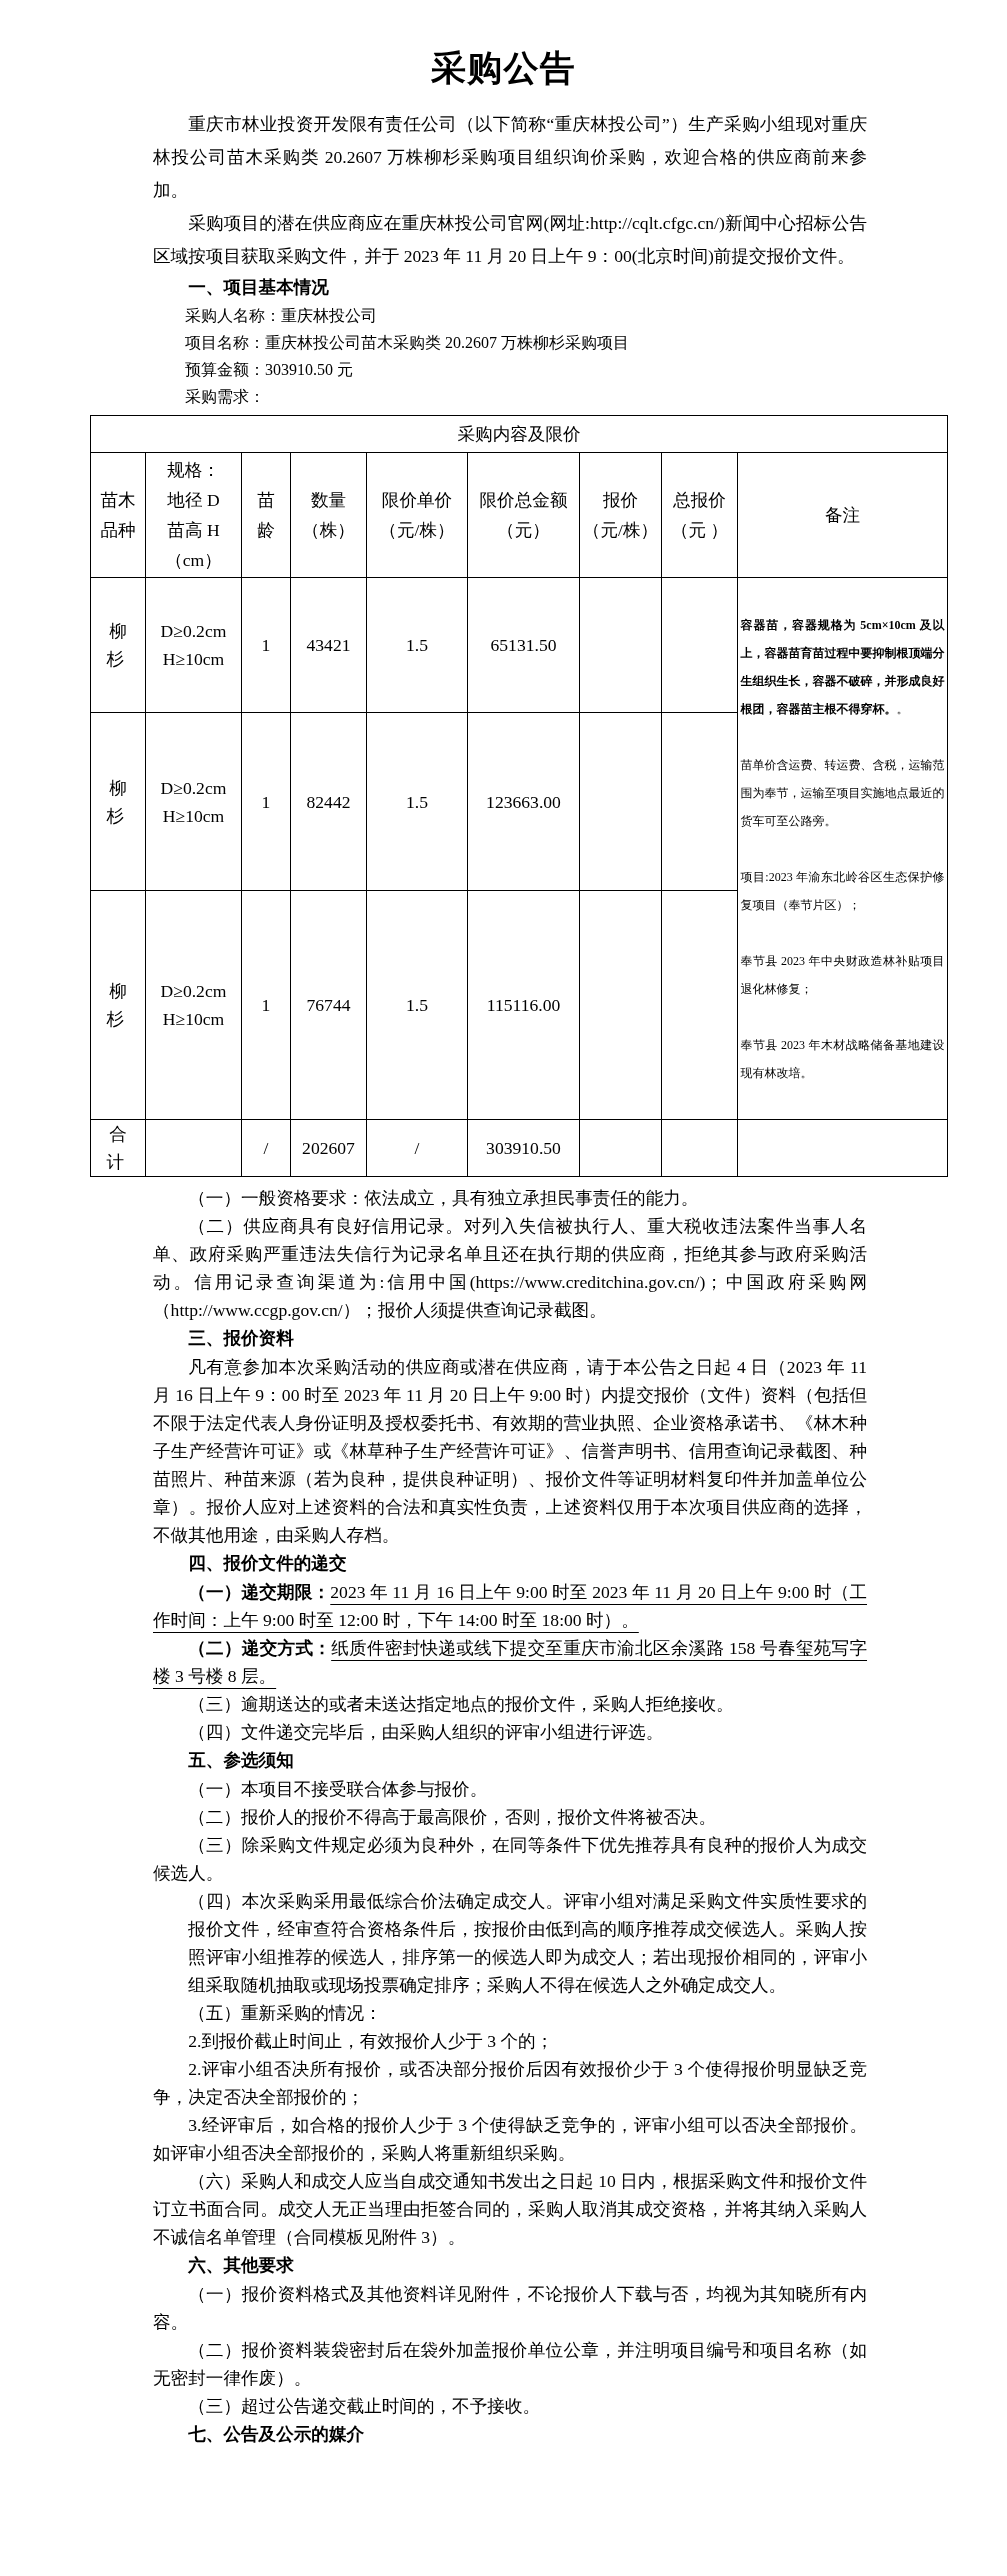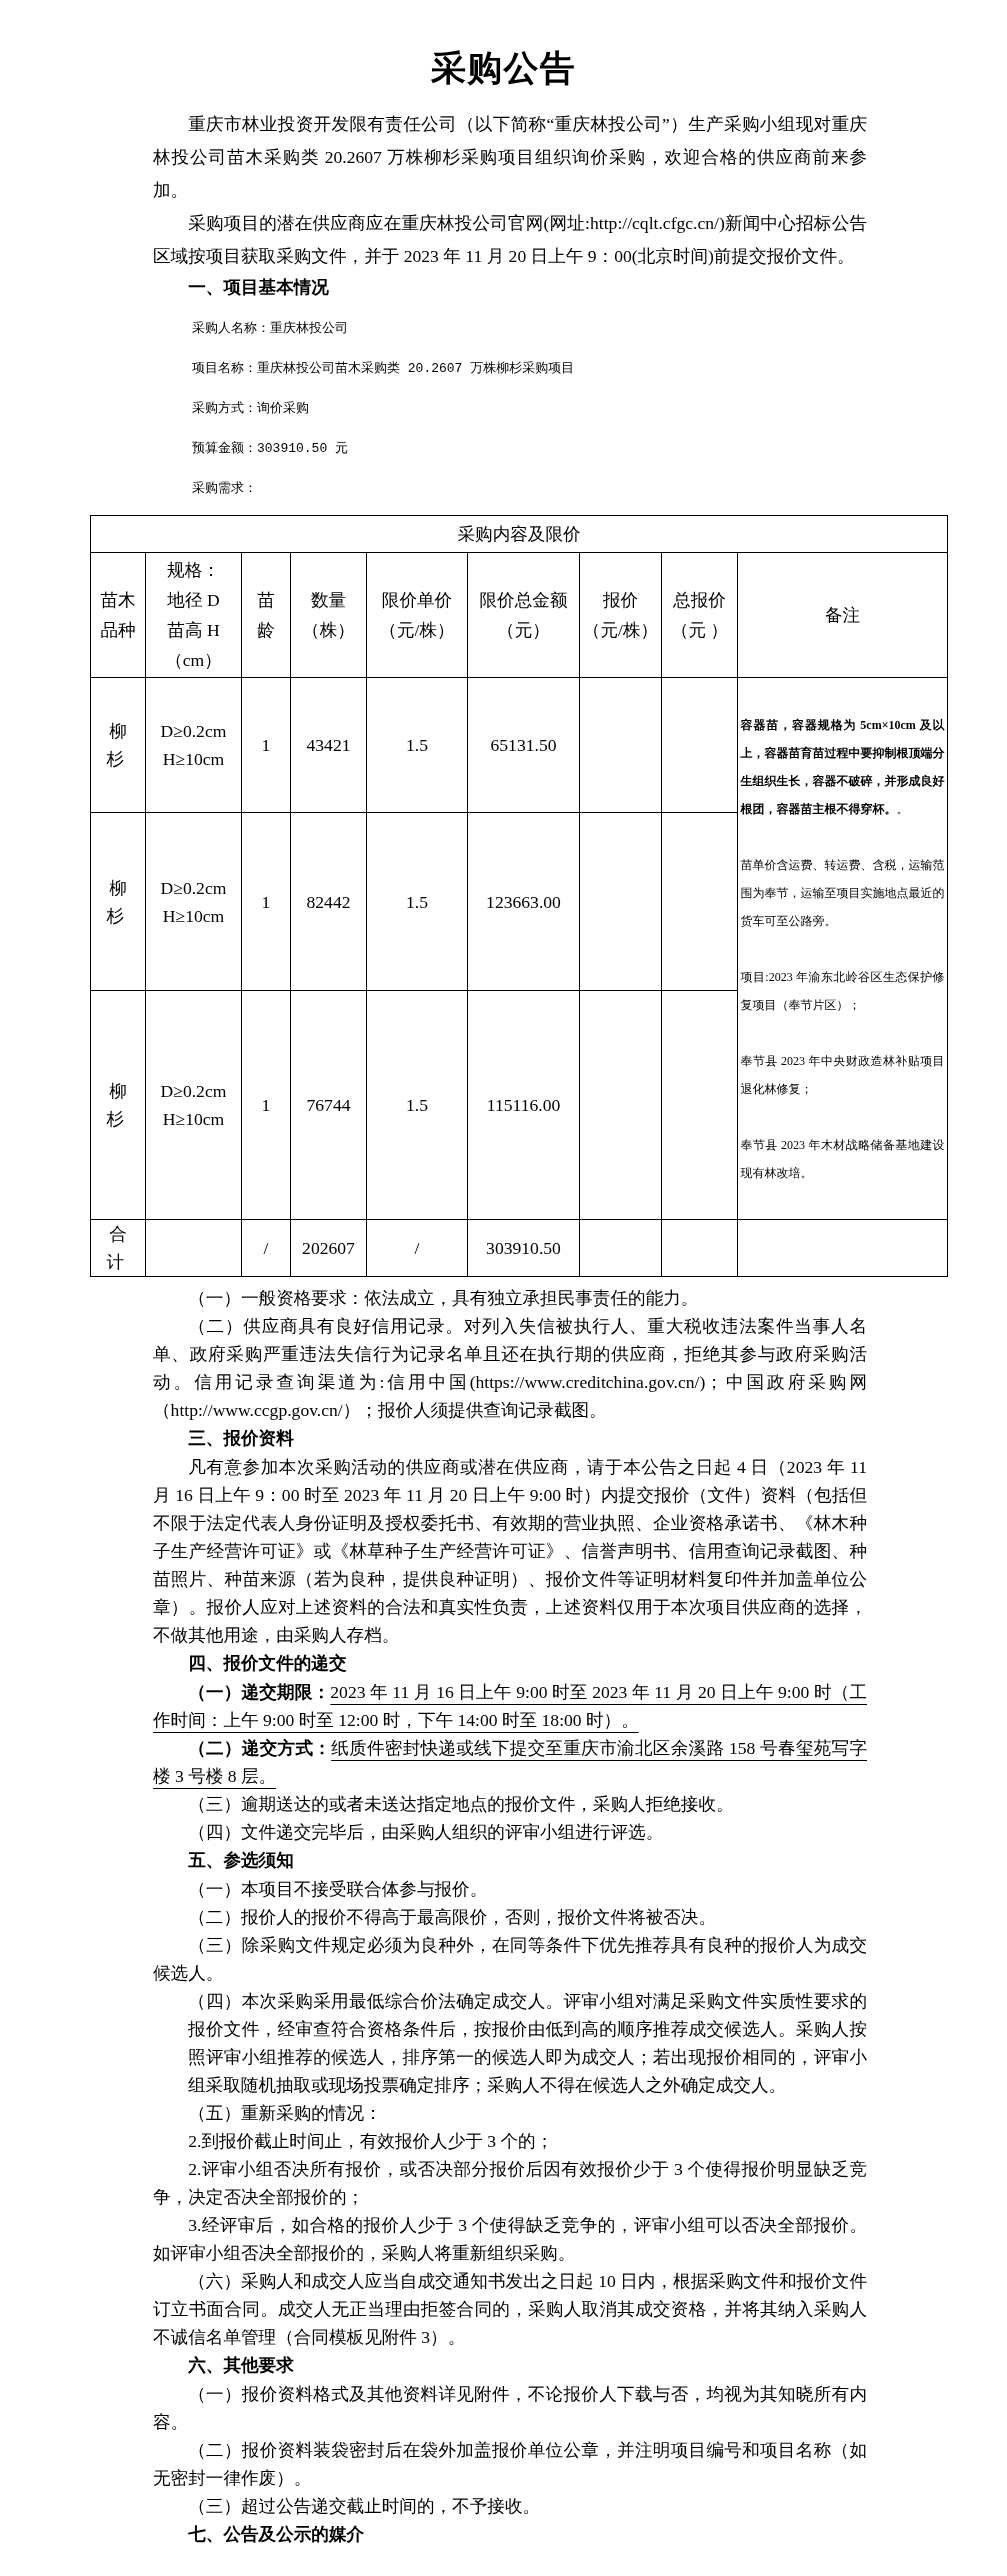--- a/index.html
+++ b/index.html
@@ -3,21 +3,21 @@
 <meta charset="utf-8">
 <style>
   html,body{margin:0;padding:0;background:#ffffff;}
   body{width:1007px;min-height:2576px;font-family:"Liberation Serif","DejaVu Serif",serif;color:#000;}
   .page{width:1007px;min-height:2576px;overflow:hidden;}
   .doc-title{margin:0;padding-top:45px;text-align:center;font-size:35px;line-height:47px;font-weight:bold;letter-spacing:1.3px;}
   .content{width:714px;margin-left:153px;}
   .intro{margin-top:16.4px;}
   .para{margin:0;font-size:17.6px;line-height:33px;text-align:justify;text-indent:2em;}
   .sec-heading{margin:0;font-size:17.6px;line-height:29px;font-weight:bold;text-indent:2em;}
-  .info-line{margin:13px;font-size:13px;line-height:27px;text-indent:2em;font-family:Liberation Mono, monospace;}
+  .info-line{margin:0;font-size:16px;line-height:27px;text-indent:2em;}
   .sec .para{line-height:28px;}
   .hang{text-indent:0;padding-left:35px;}
   .u{text-decoration:underline;text-underline-offset:5.7px;text-decoration-thickness:1.3px;}
   .b{font-weight:bold;}
   
   .price-table{border-collapse:collapse;table-layout:fixed;width:704px;margin-left:-63px;margin-top:5px;margin-bottom:6.3px;}
   .price-table td{border:1.3px solid #000;font-size:17.6px;text-align:center;vertical-align:middle;padding:0 2.5px;white-space:pre-line;line-height:28px;overflow:hidden;}
   .cap-row{height:37px;}
   .cap-row td{border-bottom-width:1.9px;font-size:17.6px;}
   .head-row{height:125px;}
@@ -41,21 +41,20 @@
 
     <div class="intro">
       <p class="para">重庆市林业投资开发限有责任公司（以下简称“重庆林投公司”）生产采购小组现对重庆林投公司苗木采购类 20.2607 万株柳杉采购项目组织询价采购，欢迎合格的供应商前来参加。</p>
       <p class="para">采购项目的潜在供应商应在重庆林投公司官网(网址:http://cqlt.cfgc.cn/)新闻中心招标公告区域按项目获取采购文件，并于 2023 年 11 月 20 日上午 9：00(北京时间)前提交报价文件。</p>
     </div>
 
     <div class="sec">
       <h2 class="sec-heading">一、项目基本情况</h2>
       <p class="info-line">采购人名称：重庆林投公司</p>
       <p class="info-line">项目名称：重庆林投公司苗木采购类 20.2607 万株柳杉采购项目</p>
-      <p class="info-line">采购方式：询价采购</p>
       <p class="info-line">预算金额：303910.50 元</p>
       <p class="info-line">采购需求：</p>
     </div>
 
     <table class="price-table">
       <colgroup>
         <col style="width:55px">
           <col style="width:96px">
           <col style="width:49px">
         <col style="width:76px">

